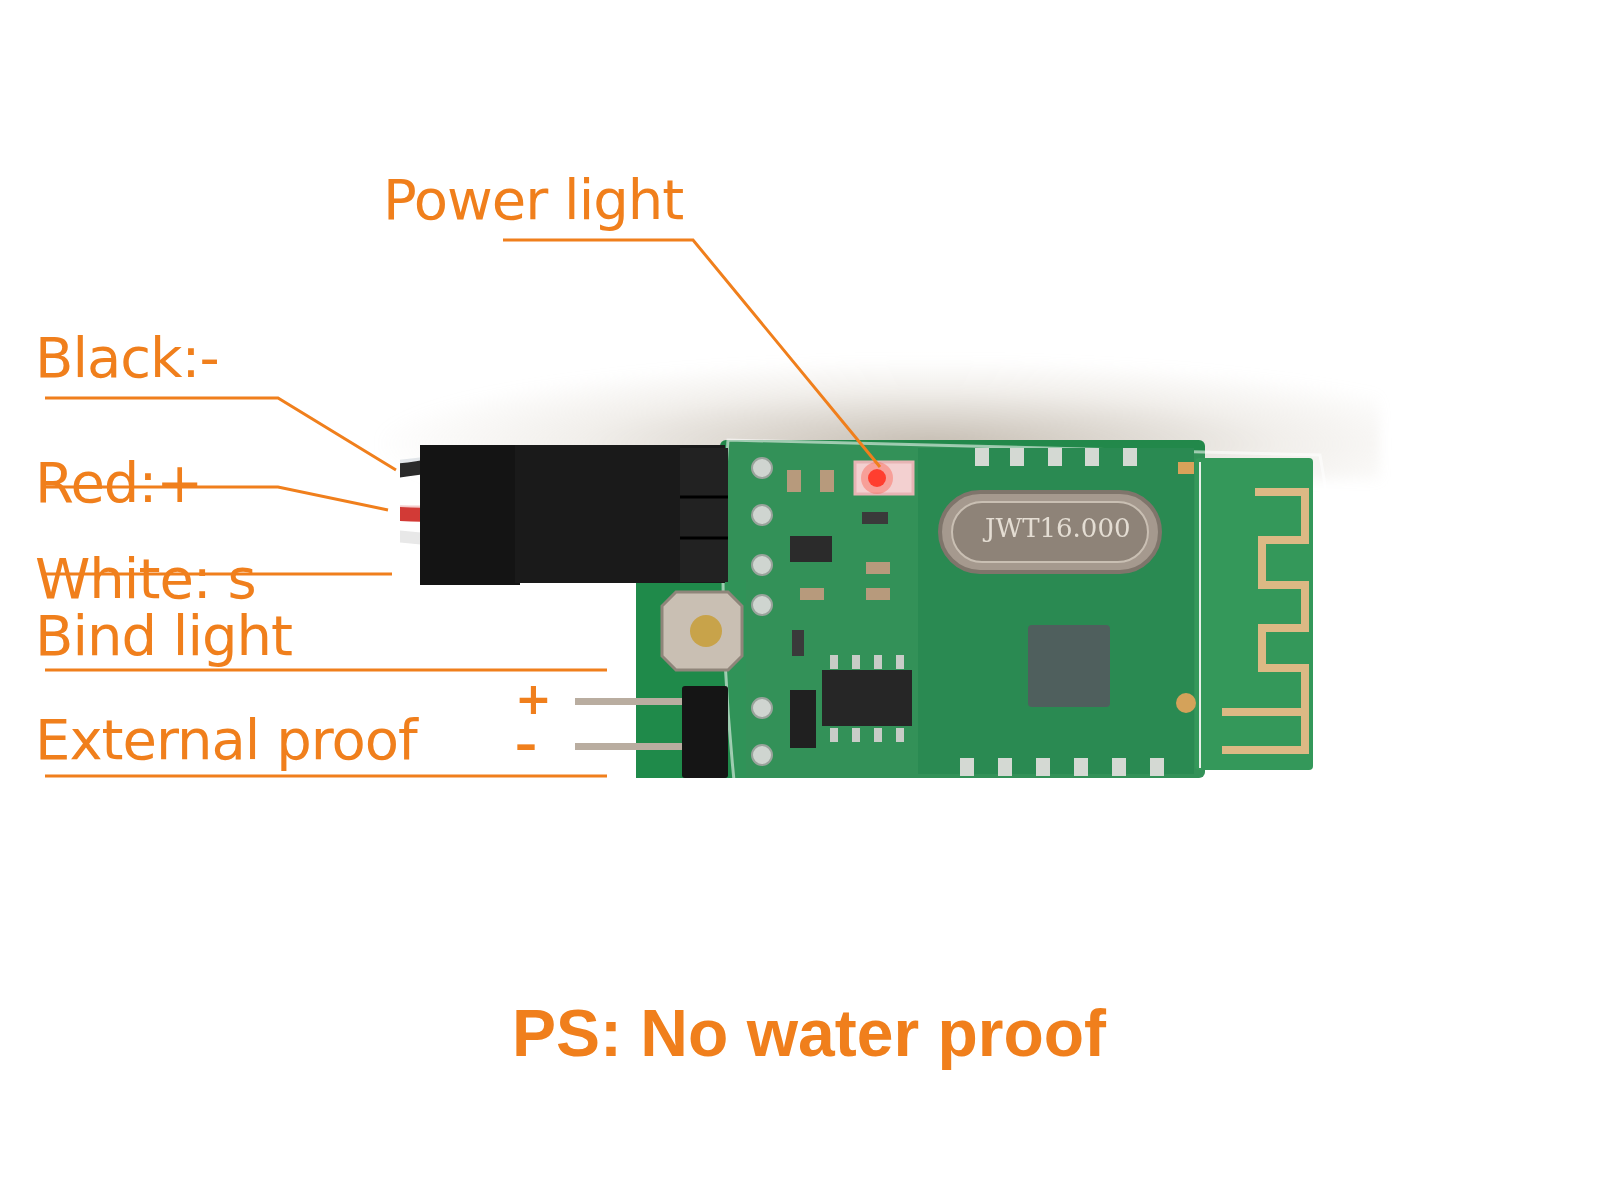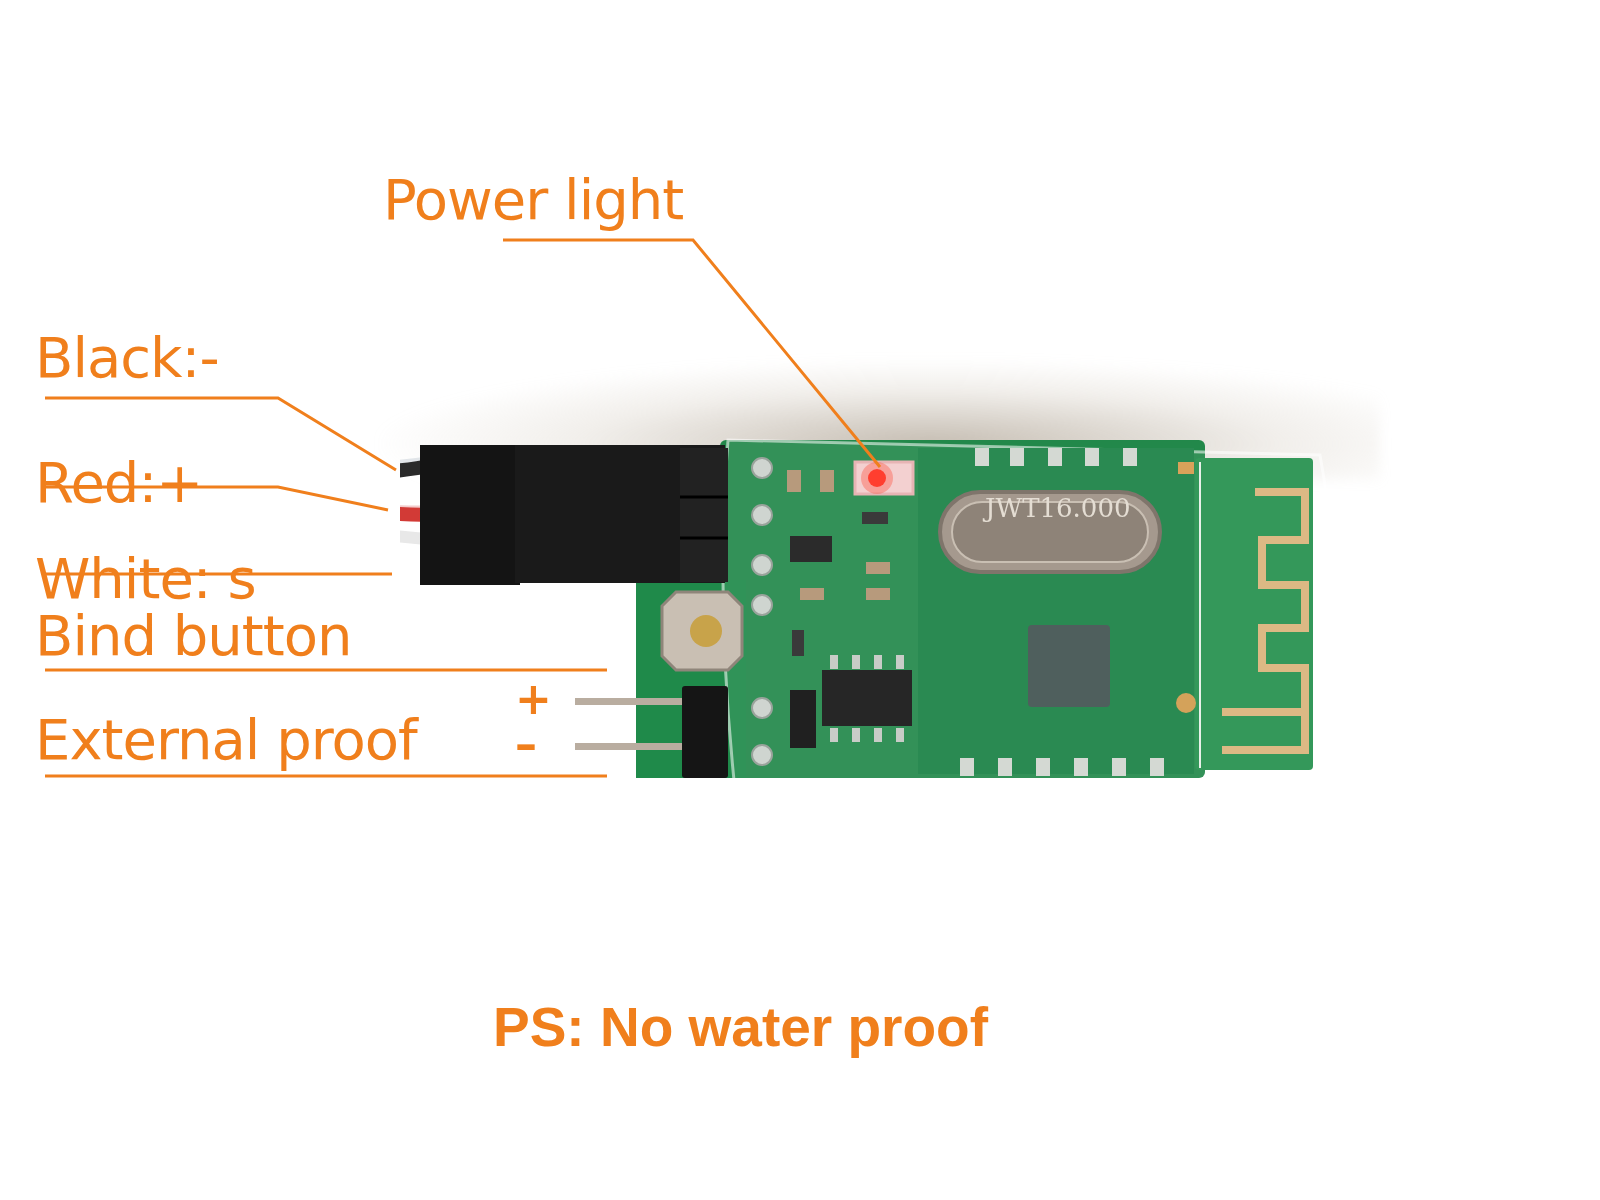--- a/index.html
+++ b/index.html
@@ -1,20 +1,20 @@
 <!DOCTYPE html>
 <html style="--accent: #f07f1c; --led: #ff3b2f;"><head>
 <meta charset="utf-8">
 <style>
   html,body{margin:0;padding:0;}
   body{width:1600px;height:1200px;background:#ffffff;position:relative;overflow:hidden;font-family:"DejaVu Sans",sans-serif;}
   .shadow{position:absolute;left:380px;top:360px;width:1000px;height:120px;background:radial-gradient(ellipse at 55% 70%,rgba(150,135,115,.55),rgba(200,190,175,.25) 45%,rgba(255,255,255,0) 72%);filter:blur(6px);}
   .label{position:absolute;color:var(--accent);font-family:"DejaVu Sans",sans-serif;font-weight:normal;letter-spacing:-1px;white-space:nowrap;line-height:1;}
   .lbl-big{font-size:56px;}
-  .ps{position:absolute;left:493px;top:1000px;font-family:"Liberation Sans",sans-serif;font-weight:bold;font-size:55px;color:var(--accent);white-space:nowrap;line-height:1;}
+  .ps{position:absolute;left:512px;top:1000px;font-family:"Liberation Sans",sans-serif;font-weight:bold;font-size:66px;color:var(--accent);white-space:nowrap;line-height:1;}
   .sign{position:absolute;color:var(--accent);font-family:"DejaVu Sans",sans-serif;font-weight:bold;font-size:44px;line-height:1;}
   svg.overlay{position:absolute;left:0;top:0;}
   .module{position:absolute;left:400px;top:430px;width:960px;height:380px;}
 </style>
 </head>
 <body>
 
 <div class="shadow"></div>
 
 <svg class="module" viewBox="400 430 960 380" width="960" height="380">
@@ -103,35 +103,35 @@
     </g>
   <rect x="1178" y="462" width="16" height="12" fill="#d9a25a"></rect>
 
   <rect x="940" y="492" width="220" height="80" rx="40" fill="#a5998e" stroke="#7f756b" stroke-width="4"></rect>
   <rect x="952" y="502" width="196" height="60" rx="30" fill="#8e8378" stroke="#c9bfb3" stroke-width="2"></rect>
 
   <rect x="1028" y="625" width="82" height="82" rx="4" fill="#4f5f5d"></rect>
   <circle cx="1186" cy="703" r="10" fill="#d4a25a"></circle>
 </svg>
 
-<div class="label" style="left:985px;top:495px;font-size:26px;color:#e4ddd3;letter-spacing:0;font-family:'DejaVu Serif',serif;">JWT16.000</div>
+<div class="label" style="left:985px;top:515px;font-size:26px;color:#e4ddd3;letter-spacing:0;font-family:'DejaVu Serif',serif;">JWT16.000</div>
 
 <svg class="overlay" width="1600" height="1200">
   <g stroke="#f07f1c" stroke-width="3" fill="none">
     <polyline points="503,240 693,240 880,467"></polyline>
     <polyline points="45,398 278,398 396,470"></polyline>
     <polyline points="45,487 278,487 388,510"></polyline>
     <line x1="45" y1="574" x2="392" y2="574"></line>
     <line x1="45" y1="670" x2="607" y2="670"></line>
     <line x1="45" y1="776" x2="607" y2="776"></line>
   </g>
 </svg>
 
 <div class="label lbl-big" style="left:383px;top:172px;">Power light</div>
 <div class="label lbl-big" style="left:35px;top:330px;">Black:-</div>
 <div class="label lbl-big" style="left:35px;top:420px;margin-top:35px;">Red:+</div>
 <div class="label lbl-big" style="left:35px;top:506px;margin-top:45px;">White: s</div>
-<div class="label lbl-big" style="left:35px;top:608px;">Bind button</div>
+<div class="label lbl-big" style="left:35px;top:608px;">Bind light</div>
 <div class="label lbl-big" style="left:35px;top:712px;">External proof</div>
 <div class="sign" style="left:515px;top:677px;">+</div>
 <div class="sign" style="left:515px;top:722px;">–</div>
 
 <div class="ps">PS: No water proof</div>
 
 </body></html>

